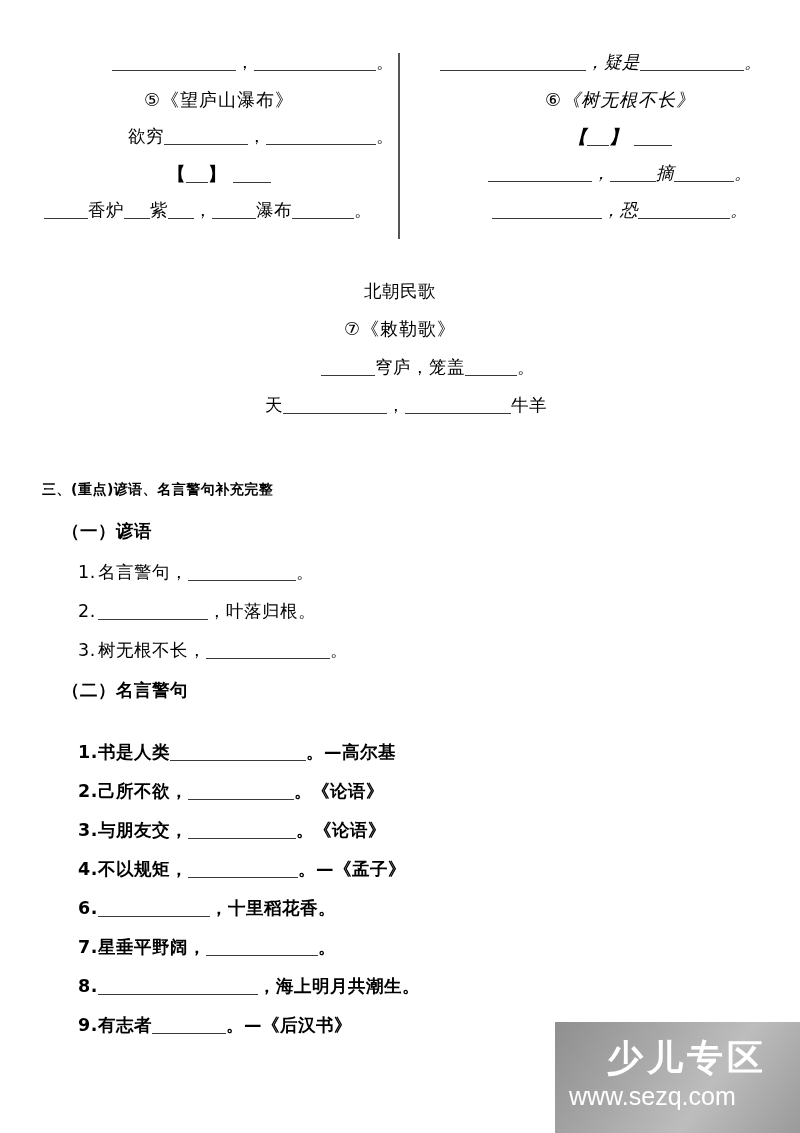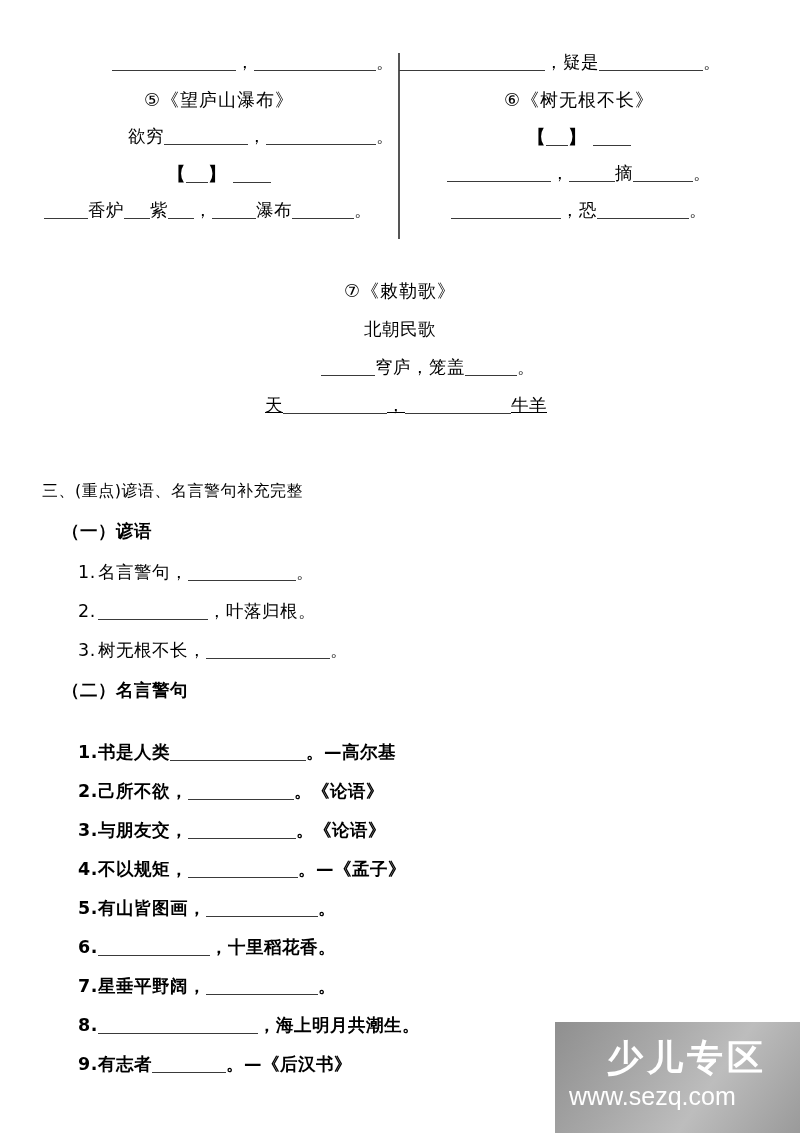--- a/index.html
+++ b/index.html
@@ -44,21 +44,21 @@
     background: #555555;
   }
   .col {
     position: absolute;
     top: 0;
     font-size: 17.5px;
     line-height: 37px;
     letter-spacing: 0.5px;
   }
   .col-left  { left: 44px;  width: 350px; }
-  .col-right { left: 399px; width: 360px; }
+  .col-right { left: 440px; width: 360px; font-style: italic; }
 
   .ln { white-space: nowrap; height: 37px; }
   .ctr { text-align: center; }
   .rt  { text-align: right; }
   .lt  { text-align: left; }
 
   .title-line {
     font-size: 18px;
     letter-spacing: 1px;
   }
@@ -73,29 +73,29 @@
     left: 0;
     top: 272px;
     width: 800px;
     font-size: 17.5px;
     line-height: 38px;
     letter-spacing: 0.5px;
   }
   .poem7 .ln { text-align: center; height: 38px; }
   .poem7 .shift-a { padding-left: 0px; }
   .poem7 .shift-b { padding-left: 56px; }
-  .poem7 .shift-c { padding-left: 12px; text-decoration: underline; }
+  .poem7 .shift-c { padding-left: 12px; }
 
   
   .sec-head {
     position: absolute;
     left: 42px;
     top: 481px;
-    font-size: 16px;
-    font-weight: normal;
+    font-size: 14px;
+    font-weight: bold;
     letter-spacing: 0.5px;
     white-space: nowrap;
   }
   .subhead {
     position: absolute;
     left: 62px;
     font-size: 17.5px;
     letter-spacing: 0.5px;
     white-space: nowrap;
     font-weight: bold;
@@ -200,23 +200,23 @@
       </div>
 
       <div class="ln ctr">
         <span class="bl" style="width:110px"></span>，恐<span class="bl" style="width:92px"></span>。
       </div>
     </div>
   </div>
 
   <div class="poem7">
 
+    <div class="ln">北朝民歌</div>
+
     <div class="ln title-line">⑦《敕勒歌》</div>
-
-    <div class="ln">北朝民歌</div>
 
 
     <div class="ln shift-b">
       <span class="bl" style="width:54px"></span>穹庐，笼盖<span class="bl" style="width:52px"></span>。
     </div>
 
     <div class="ln shift-c">
       天<span class="bl" style="width:104px"></span>，<span class="bl" style="width:106px"></span>牛羊
     </div>
   </div>
@@ -253,23 +253,20 @@
     </div>
 
     <div class="ln">
       <span class="num">3.</span><span>与朋友交，</span><span class="bl" style="width:108px"></span><span>。《论语》</span>
     </div>
 
     <div class="ln">
       <span class="num">4.</span><span>不以规矩，</span><span class="bl" style="width:110px"></span><span>。—《孟子》</span>
     </div>
 
-    <div class="ln">
-      <span class="num">5.</span><span>有山皆图画，</span><span class="bl" style="width:112px"></span><span>。</span>
-    </div>
 
     <div class="ln">
       <span class="num">6.</span><span></span><span class="bl" style="width:112px"></span><span>，十里稻花香。</span>
     </div>
 
     <div class="ln">
       <span class="num">7.</span><span>星垂平野阔，</span><span class="bl" style="width:112px"></span><span>。</span>
     </div>
 
     <div class="ln">

